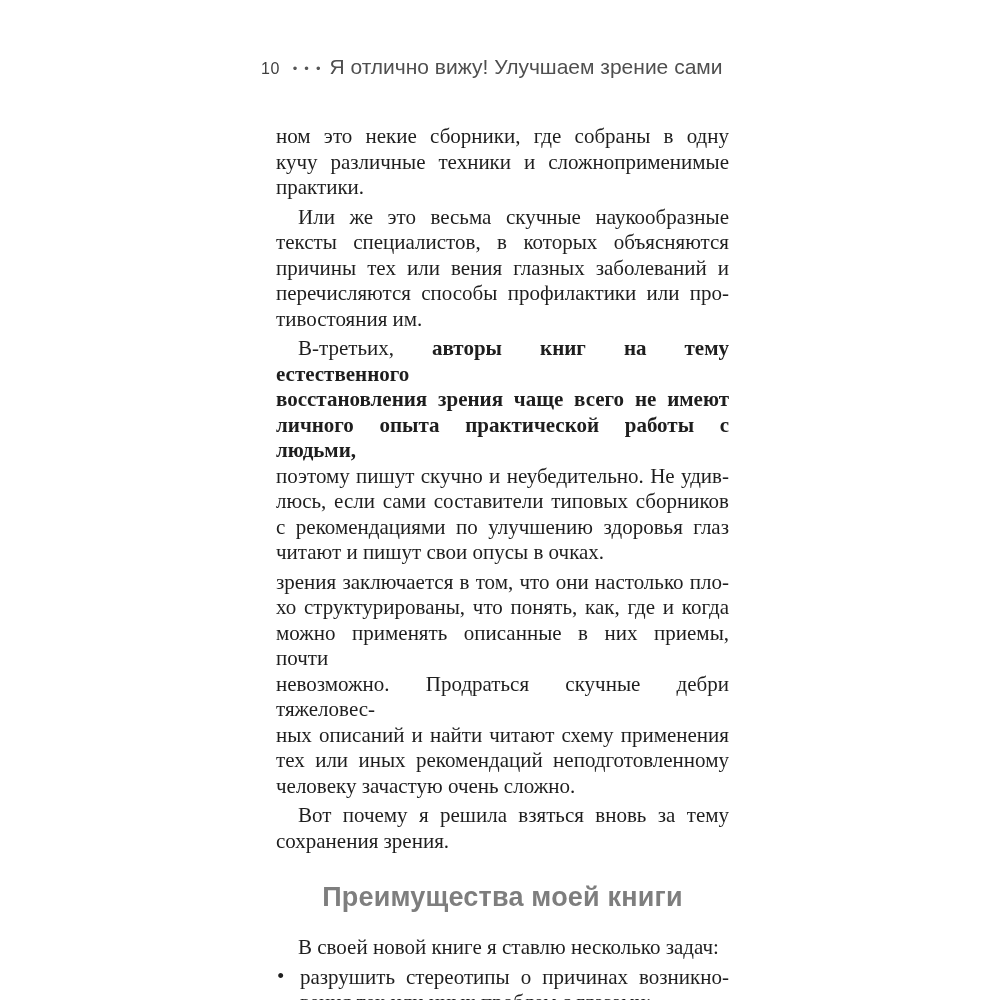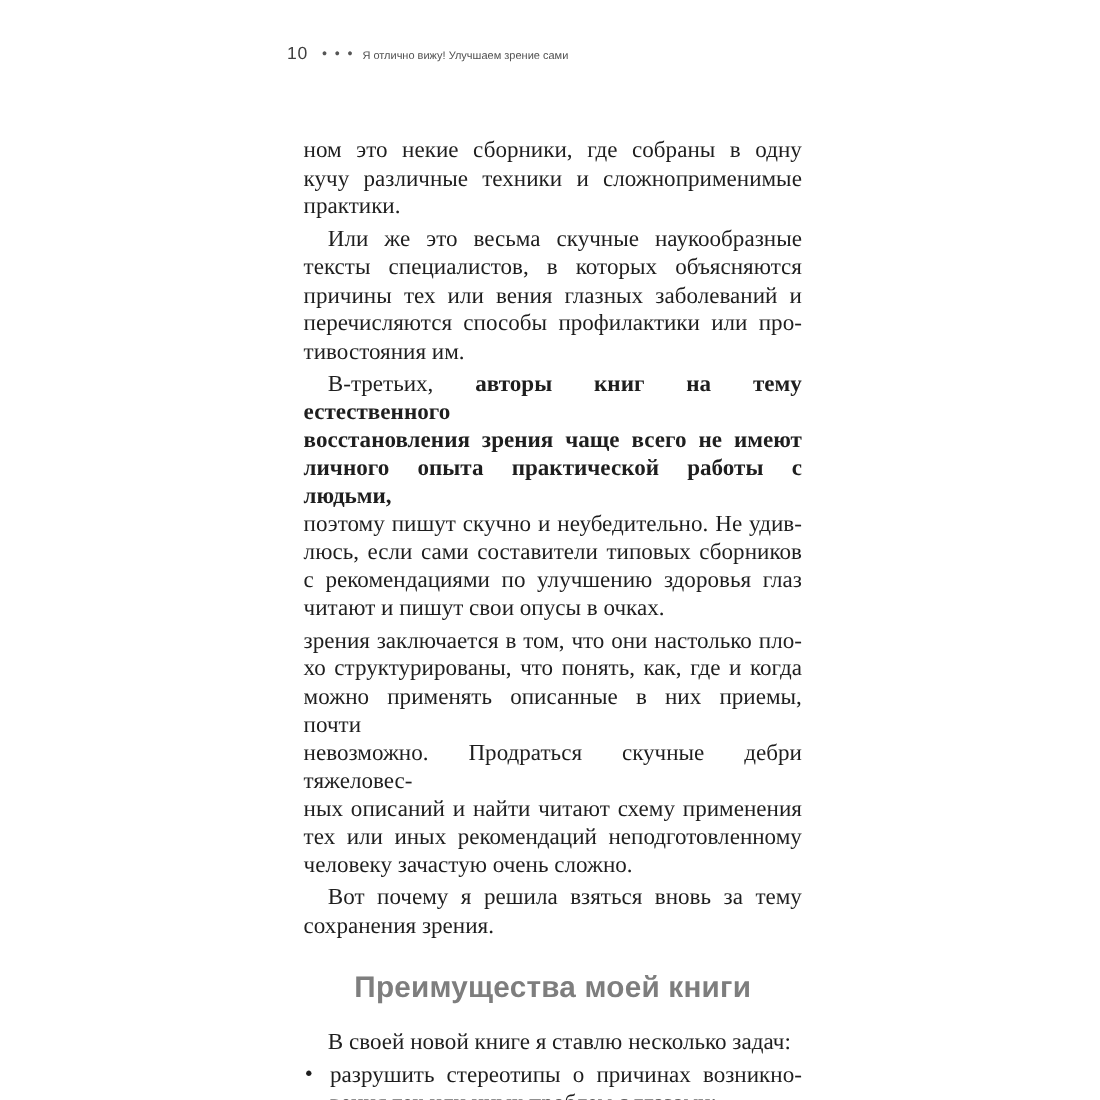--- a/index.html
+++ b/index.html
@@ -14,33 +14,33 @@
   html,body{width:1000px;height:1000px;}
   body{
     background:var(--background);
     font-family:"Liberation Serif", serif;
     color:var(--body_text);
     position:relative;
     overflow:hidden;
   }
   .page{position:absolute;inset:0;background:var(--background);}
   .page-header{
-    position:absolute;top:41px;left:261px;
+    position:absolute;top:55px;left:261px;
     display:flex;align-items:baseline;
     font-family:"Liberation Sans", sans-serif;
     white-space:nowrap;
     justify-content:space-between;
   }
   .page-number{font-size:16px;color:var(--header_page_number);letter-spacing:0.5px;}
   .header-dots{
     font-size:13px;color:var(--header_dots);
     letter-spacing:7px;margin-left:13px;margin-right:2px;
     position:relative;top:-1px;
   }
-  .running-title{font-size:10px;color:var(--header_title);}
+  .running-title{font-size:21px;color:var(--header_title);}
   .page-body{
     position:absolute;top:120px;left:272px;width:461px;
     font-size:21px;line-height:25.5px;
   }
   .para{margin:4px;}
   .line{text-align:justify;text-align-last:justify;-moz-text-align-last:justify;}
   .line.last{text-align-last:left;-moz-text-align-last:left;}
   .line.indent{text-indent:22px;}
   .line b{font-weight:bold;}
   .para.bullet{position:relative;padding-left:24px;}

